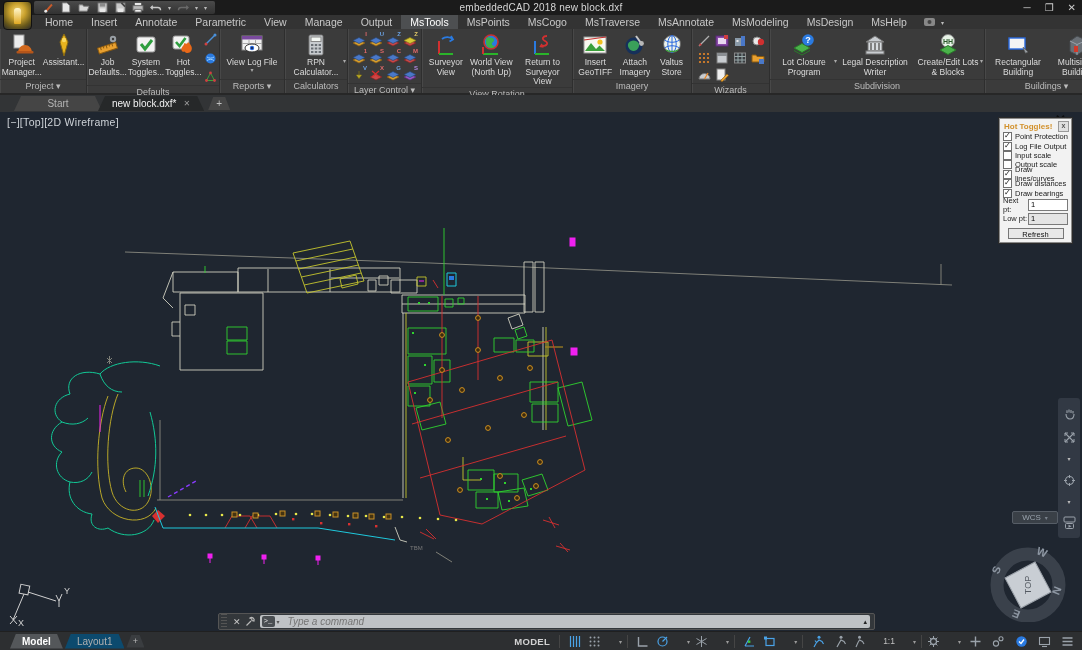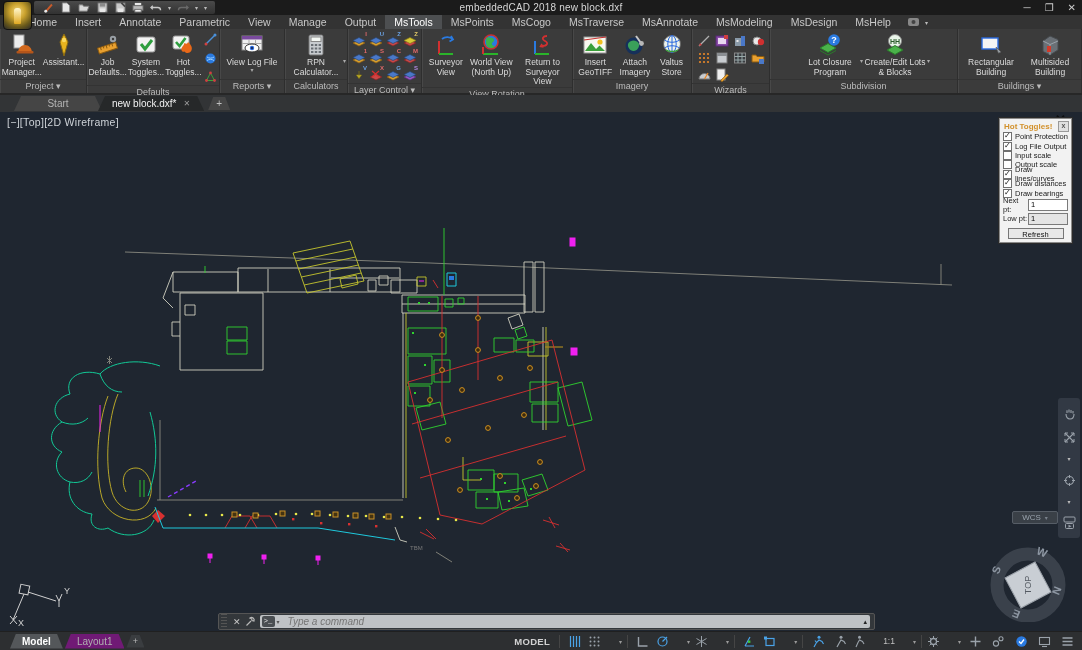--- a/index.html
+++ b/index.html
@@ -15,21 +15,21 @@
   .appbtn .pin{width:7px;height:16px;background:linear-gradient(#fff8d0,#e0a820);border-radius:3px 3px 1px 1px;}
   .qat{position:absolute;left:34px;top:1px;height:13px;display:flex;align-items:center;gap:6px;
        background:linear-gradient(#4a4a4a,#323232);border-radius:2px;padding:0 8px;}
   .qat .qi{width:12px;height:12px;display:flex;align-items:center;justify-content:center;}
   .qcaret{color:#bbb;font-size:6px;}
   .wtitle{position:absolute;left:0;right:0;text-align:center;top:2px;color:#d6d6d6;font-size:10px;letter-spacing:.2px;}
   .wctrls{position:absolute;right:6px;top:0;display:flex;gap:14px;color:#cccccc;font-size:10px;align-items:center;height:15px;}
   .wctrls span{cursor:default;}
   
   .menubar{position:absolute;left:0;top:15px;width:1082px;height:14px;background:#333333;
-           display:flex;align-items:center;padding-left:20px;box-sizing:border-box;}
+           display:flex;align-items:center;padding-left:36px;box-sizing:border-box;}
   .mtab{color:#c8c8c8;font-size:10.5px;padding:0 9px;height:14px;line-height:14px;}
   .mtab.active{background:#4d4f51;color:#ffffff;}
   .mext{display:flex;align-items:center;gap:3px;margin-left:8px;}
   
   .ribbon{position:absolute;left:0;top:29px;width:1082px;height:66px;background:#3b3b3b;
           display:flex;border-bottom:2px solid #272727;box-sizing:border-box;}
   .rp{position:relative;height:64px;border-right:1px solid #2e2e2e;box-shadow:1px 0 0 #484848 inset;
       display:flex;flex-direction:column;}
   .rbody{flex:1;display:flex;align-items:flex-start;justify-content:center;padding:2px 3px 0 3px;gap:1px;}
   .plbl{height:13px;line-height:12px;text-align:center;font-size:9px;color:#bcbcbc;border-top:1px solid #333;}
@@ -93,21 +93,21 @@
           border-radius:2px;color:#9aa3ad;font-size:8px;display:flex;align-items:center;justify-content:center;gap:4px;}
   .wcsbox .wc{font-size:6px;color:#7a828c;}
   .vcube{position:absolute;left:988px;top:430px;width:80px;height:80px;}
   
   .ucs{position:absolute;left:6px;top:460px;}
   
   .statusbar{position:absolute;left:0;top:631px;width:1082px;height:19px;background:#2d2f31;border-top:1px solid #202020;
              display:flex;align-items:center;box-sizing:border-box;}
   .mtabs{display:flex;align-items:center;height:19px;padding-left:10px;gap:2px;flex:1;}
   .mltab{height:15px;line-height:15px;font-size:10px;color:#b0b0b0;padding:0 12px;
-         clip-path:polygon(6px 0,calc(100% - 6px) 0,100% 100%,0 100%);background:#701a75;}
+         clip-path:polygon(6px 0,calc(100% - 6px) 0,100% 100%,0 100%);background:#0c4a6e;}
   .mltab.active{background:#54575a;color:#ffffff;font-weight:bold;}
   .mlplus{width:18px;height:13px;background:#3a3d40;clip-path:polygon(5px 0,calc(100% - 5px) 0,100% 100%,0 100%);
           color:#b8b8b8;text-align:center;line-height:13px;font-size:9px;}
   .sright{display:flex;align-items:center;height:19px;gap:1px;padding-right:4px;}
   .scell{min-width:18px;height:19px;display:flex;align-items:center;justify-content:center;gap:18px;padding:0 2px;}
   .scell .sc-caret{color:#9a9a9a;font-size:6px;}
   .ssep{width:1px;height:13px;background:#454545;margin:0 2px;}
   .smodel{color:#d2d2d2;font-size:9.5px;font-weight:bold;letter-spacing:.3px;padding:0 6px;}
   .sscale{color:#c0c0c0;font-size:8.5px;}
 </style>
@@ -595,20 +595,31 @@
             <svg width="26" height="24" viewBox="0 0 26 24">
               <path d="M3 15l8-4.5 8 4.5-8 4.5z" fill="#4ab24a" stroke="#2a7a2a"></path>
               <path d="M3 17.5l8 4.5 8-4.5" fill="none" stroke="#2a7a2a"></path>
               <circle cx="17" cy="7" r="5.8" fill="#2a7ae0"></circle>
               <text x="17" y="9.8" font-size="9" font-weight="bold" fill="#fff" text-anchor="middle" font-family="Liberation Sans,sans-serif">?</text>
             </svg>
           </span>
         <span class="rlbl">Lot Closure Program</span>
         <span class="splitcaret">▾</span>
       </div>
+      <div class="rb" style="width:78px">
+        <span class="ric">
+            <svg width="24" height="24" viewBox="0 0 24 24">
+              <path d="M3 9l9-6 9 6z" fill="#c8ccd0" stroke="#777"></path>
+              <rect x="5" y="9" width="14" height="9" fill="#d8dce0" stroke="#777"></rect>
+              <path d="M8 10v7M12 10v7M16 10v7" stroke="#777" stroke-width="1.8"></path>
+              <rect x="3" y="18" width="18" height="3" fill="#c8ccd0" stroke="#777"></rect>
+            </svg>
+          </span>
+        <span class="rlbl">Legal Description Writer</span>
+      </div>
       <div class="rb" style="width:66px">
         <span class="ric">
             <svg width="26" height="24" viewBox="0 0 26 24">
               <circle cx="13" cy="8" r="6.5" fill="#e8f4e8" stroke="#888"></circle>
               <path d="M5 17l8-4.5 8 4.5-8 4.5z" fill="#4ab24a" stroke="#2a7a2a"></path>
               <text x="13" y="11" font-size="7" font-weight="bold" fill="#2a5a2a" text-anchor="middle" font-family="Liberation Sans,sans-serif">HH</text>
             </svg>
           </span>
         <span class="rlbl">Create/Edit Lots &amp; Blocks</span>
         <span class="splitcaret">▾</span>

